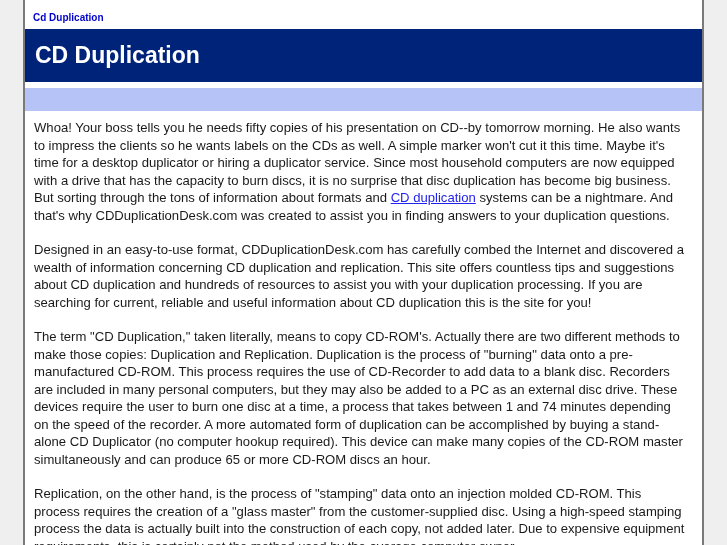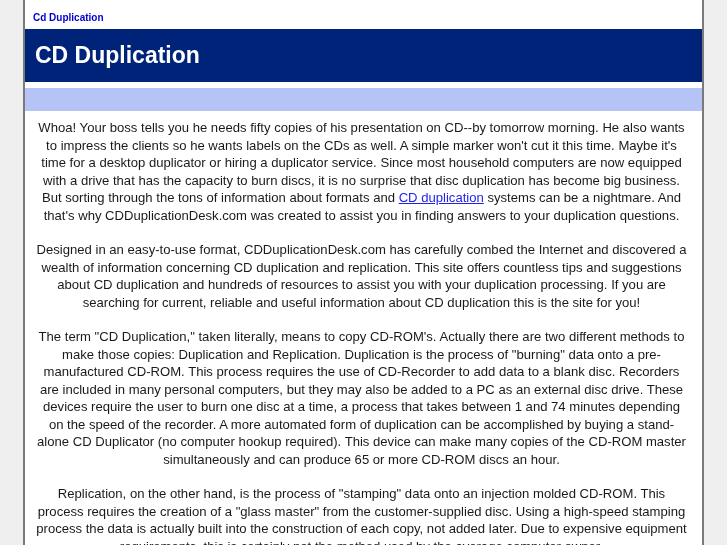--- a/index.html
+++ b/index.html
@@ -69,21 +69,21 @@
     background: #b6c3f7;
   }
   .body-copy {
     padding: 8px 13px 0 9px;
   }
   .body-copy p {
     margin: 0 0 17px 0;
     font-size: 13.1px;
     line-height: 17.5px;
     color: #1a1a1a;
-    text-align: center;
+    text-align: left;
   }
   .inline-link {
     color: #2222ee;
     text-decoration: underline;
   }
 </style>
 </head>
 <body>
 
 <div class="page-frame">

